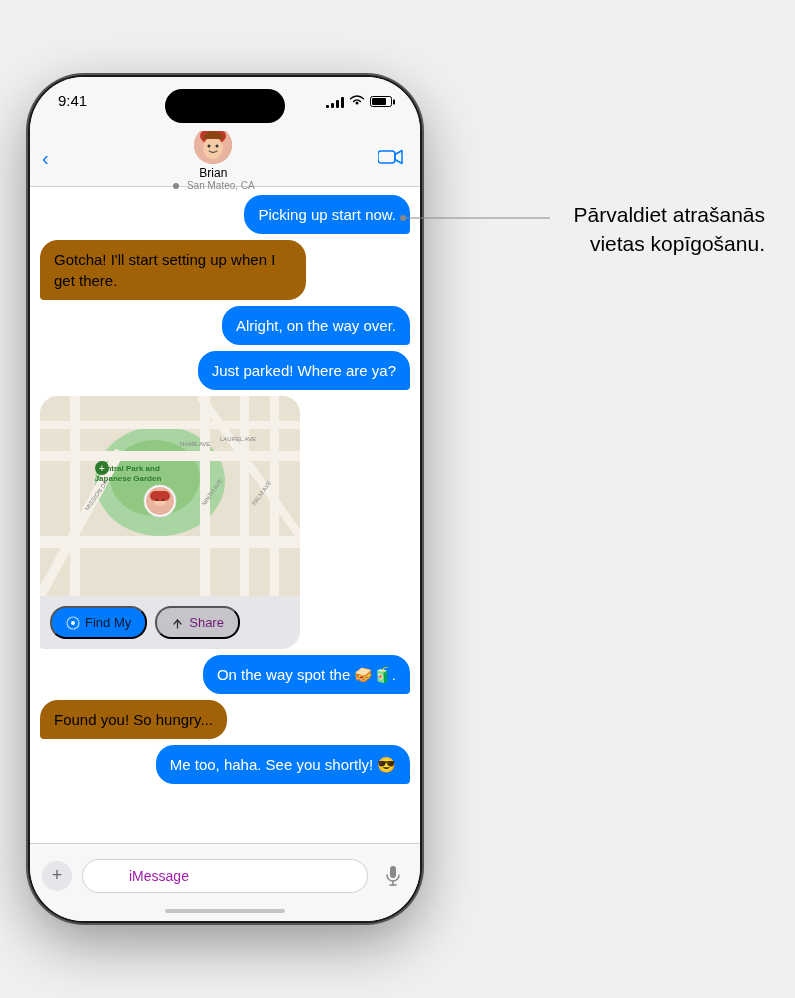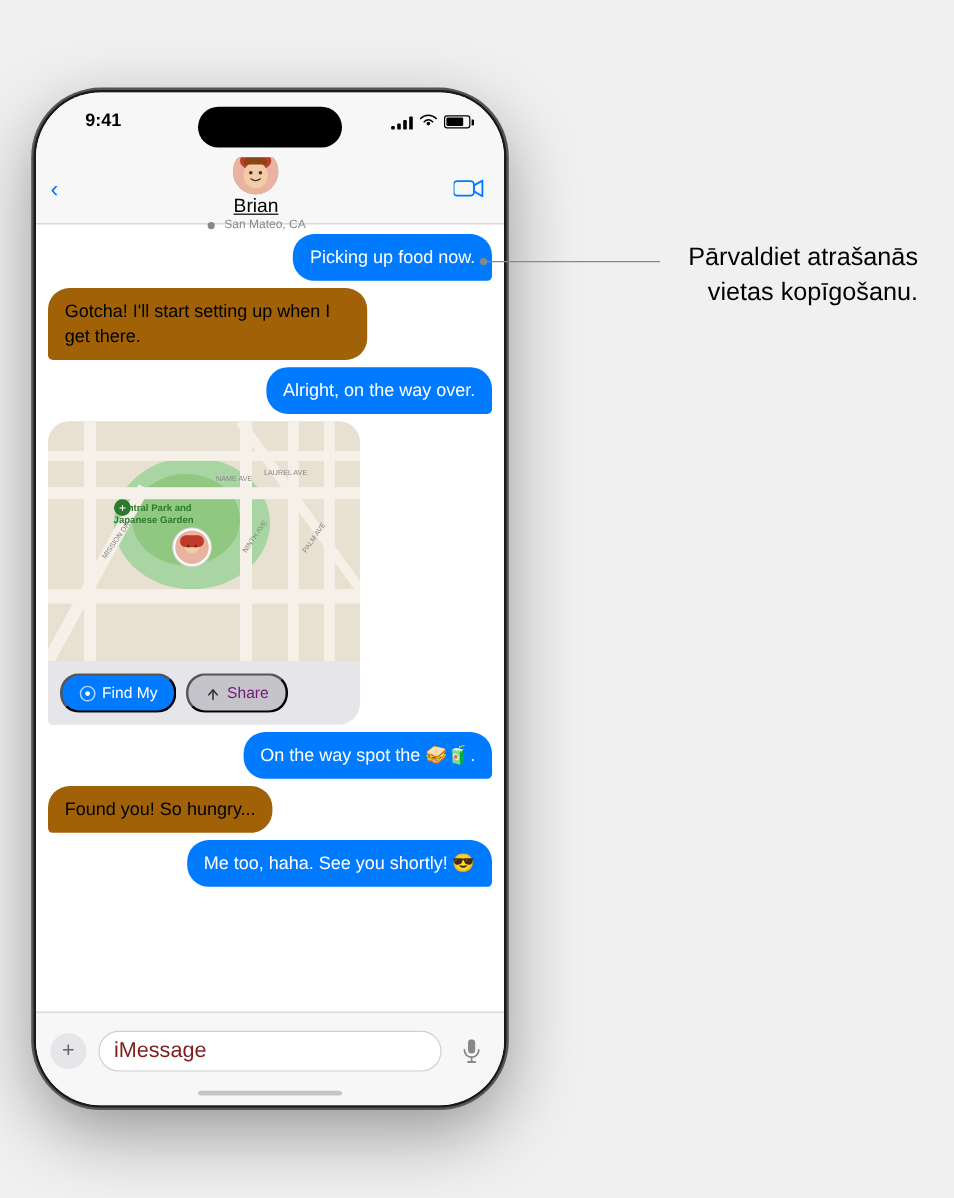--- a/index.html
+++ b/index.html
@@ -56,24 +56,23 @@
       align-items: flex-start;
       padding-top: 14px;
       padding-left: 28px;
       padding-right: 28px;
       justify-content: space-between;
       z-index: 50;
       background: #f7f7f7;
     }
     .status-time {
       font-size: 15px;
-      font-weight: 700;
+      font-weight: 400;
       color: #000;
       margin-top: 1px;
-      margin-left: 13px;
     }
     .status-icons {
       display: flex;
       align-items: center;
       gap: 5px;
       margin-top: 3px;
     }
     .signal-bars {
       display: flex;
       align-items: flex-end;
@@ -156,24 +155,23 @@
       border-radius: 50%;
       background: linear-gradient(135deg, #e8b4a0, #d4816a);
       display: flex;
       align-items: center;
       justify-content: center;
       font-size: 22px;
       overflow: hidden;
       margin-bottom: 2px;
     }
     .contact-name {
-      font-size: 16px;
+      font-size: 12px;
       font-weight: 500;
       color: #000;
-      text-decoration: underline;
     }
     .contact-subtitle {
       font-size: 10px;
       color: #888;
       display: flex;
       align-items: center;
       gap: 7px;
     }
     .nav-video-btn {
       color: #007aff;
@@ -251,21 +249,21 @@
       border-radius: 16px;
       font-size: 13px;
       font-weight: 500;
       display: flex;
       align-items: center;
       gap: 5px;
       cursor: pointer;
     }
     .map-btn.findmy {
       background: #007aff;
-      color: #ffffff;
+      color: #0f172a;
     }
     .map-btn.share {
       background: rgba(120,120,128,0.3);
       color: #701a75;
     }
     
     .input-bar {
       position: absolute;
       bottom: 0;
       left: 0;
@@ -407,36 +405,41 @@
           <rect x="0" y="3" width="17" height="12" rx="3" fill="none" stroke="#007aff" stroke-width="1.5"></rect>
           <path d="M17 6.5l7-4v13l-7-4z" fill="none" stroke="#007aff" stroke-width="1.5" stroke-linejoin="round"></path>
         </svg>
       </div>
     </div>
 
     <div class="chat-area">
 
       <div class="bubble-row sent">
         <div class="bubble sent">
-          <span>Picking up food now.</span>
+          <span>Picking up start now.</span>
         </div>
       </div>
 
       <div class="bubble-row received">
         <div class="bubble received">
           <span>Gotcha! I'll start setting up when I get there.</span>
         </div>
       </div>
 
       <div class="bubble-row sent">
         <div class="bubble sent">
           <span>Alright, on the way over.</span>
         </div>
       </div>
 
+      <div class="bubble-row sent">
+        <div class="bubble sent">
+          <span>Just parked! Where are ya?</span>
+        </div>
+      </div>
 
       <div class="bubble-row received">
         <div class="map-bubble">
           <div class="map-image">
             <svg class="map-svg" viewBox="0 0 260 200" xmlns="http://www.w3.org/2000/svg">
 
               <rect width="260" height="200" fill="#e8e0d0"></rect>
 
               <ellipse cx="120" cy="85" rx="65" ry="55" fill="#a8d5a2"></ellipse>
 
@@ -513,21 +516,21 @@
         </div>
       </div>
 
     </div>
 
     <div class="input-bar">
       <div class="input-add-btn">
         <span>+</span>
       </div>
       <div class="input-field">
-        <span style="color:#7f1d1d; font-size:18px;">iMessage</span>
+        <span style="color:#a21caf; font-size:14px;margin-left:34px;">iMessage</span>
       </div>
       <div class="input-mic-btn">
         <svg width="14" height="20" viewBox="0 0 14 20">
           <rect x="4" y="0" width="6" height="12" rx="3" fill="#888"></rect>
           <path d="M1 9c0 3.3 2.7 6 6 6s6-2.7 6-6" stroke="#888" stroke-width="1.5" fill="none" stroke-linecap="round"></path>
           <line x1="7" y1="15" x2="7" y2="19" stroke="#888" stroke-width="1.5" stroke-linecap="round"></line>
           <line x1="4" y1="19" x2="10" y2="19" stroke="#888" stroke-width="1.5" stroke-linecap="round"></line>
         </svg>
       </div>
     </div>

